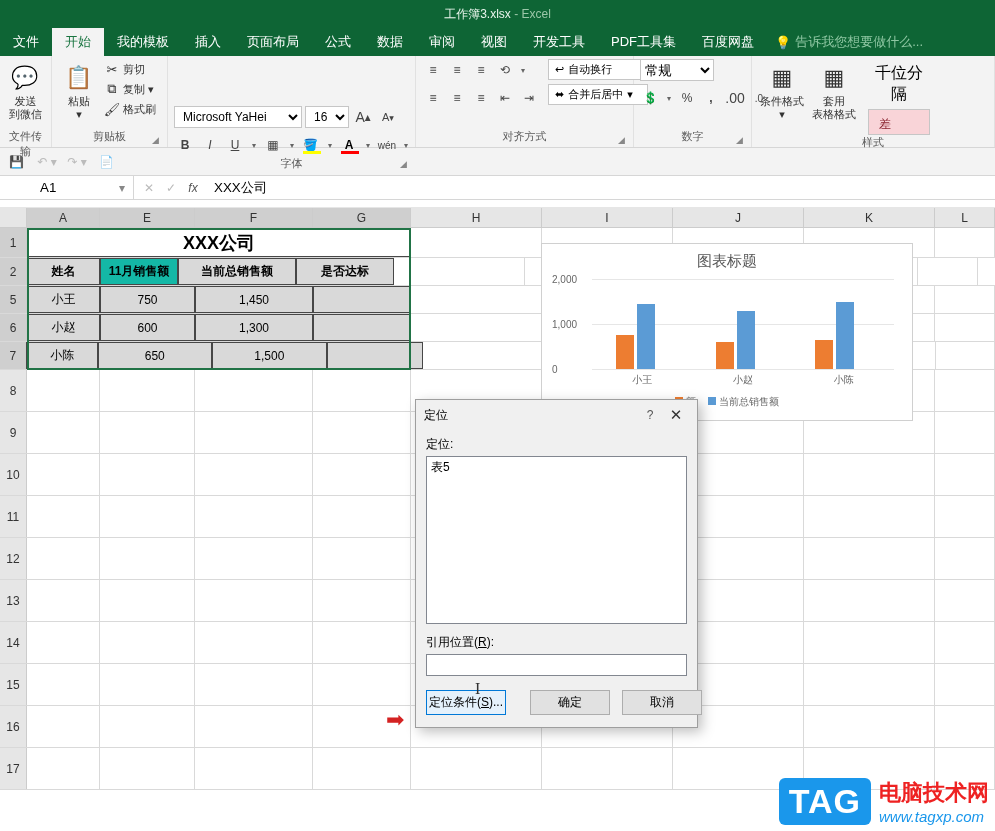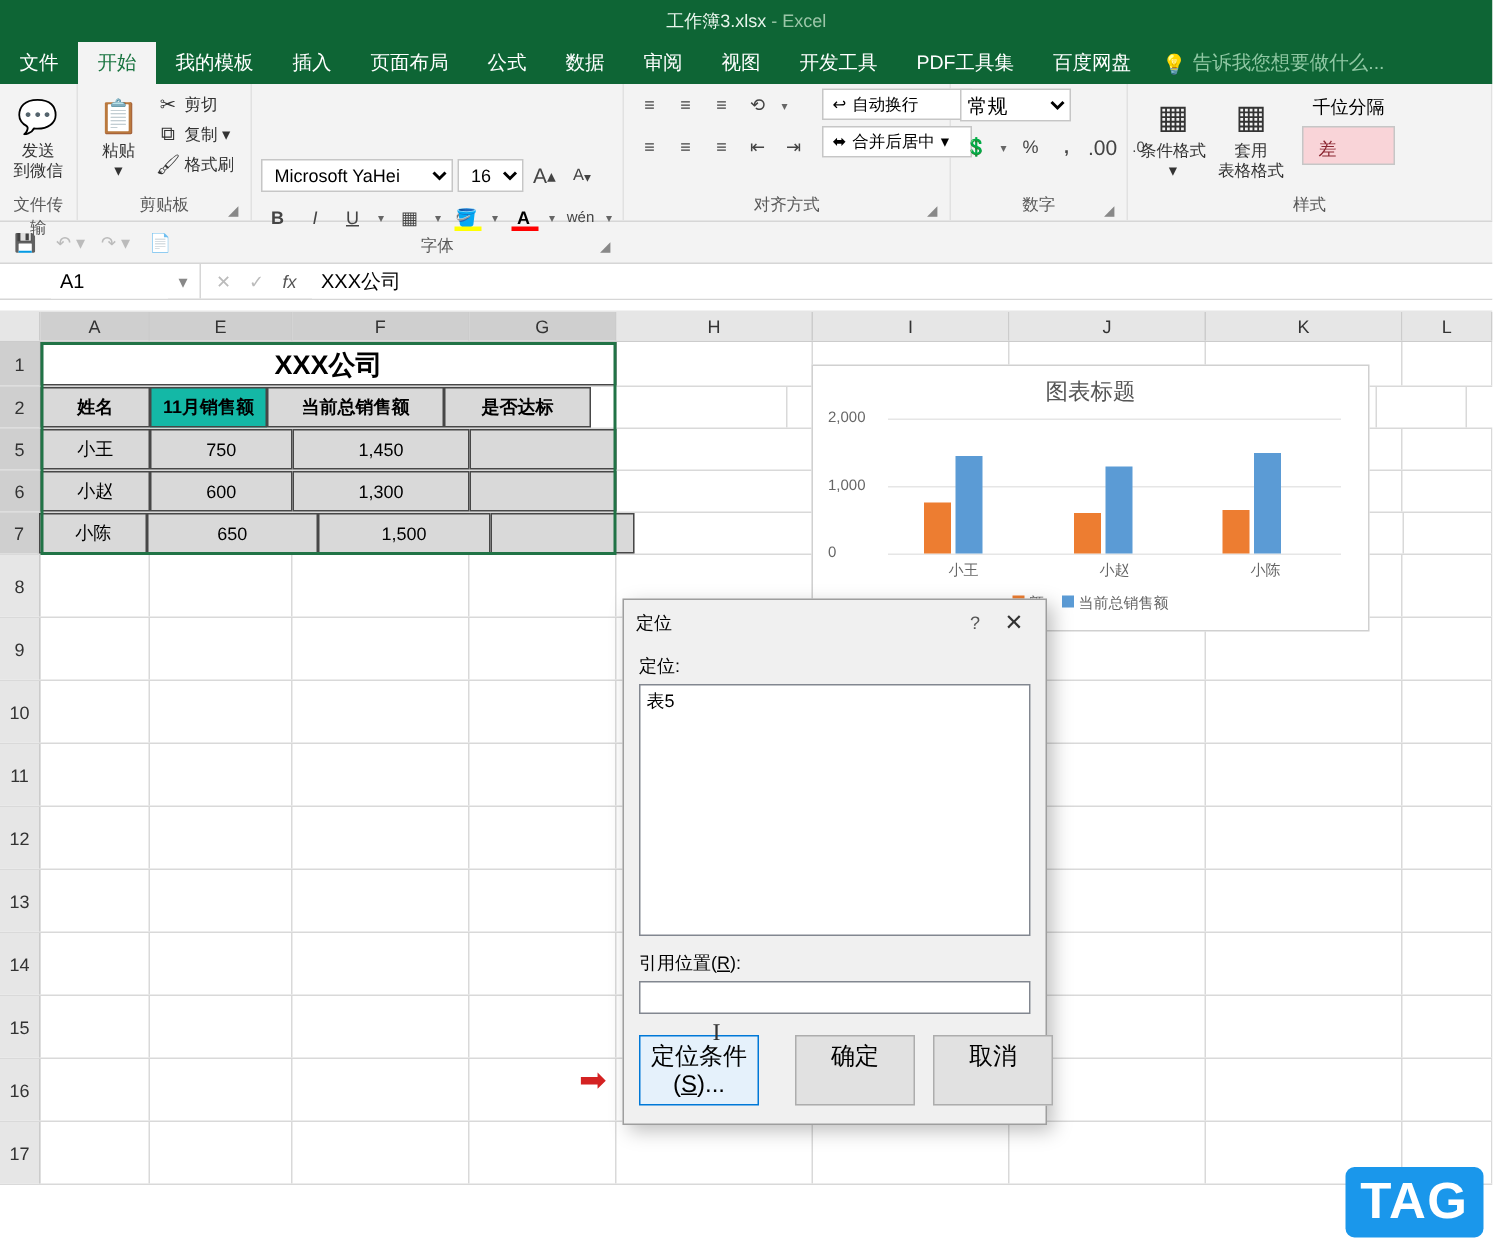--- a/index.html
+++ b/index.html
@@ -42,21 +42,21 @@
 
 
 .align-group .arow { display: flex; gap: 2px; }
 .wrap-merge { margin-left: 8px; display: flex; flex-direction: column; gap: 4px; font-size: 11px; }
 .wm-btn { border: 1px solid #c6c6c6; padding: 2px 6px; display: flex; align-items: center; gap: 4px; width: 100px; background: #fff; }
 
 
 .num-group select { width: 74px; height: 22px; border: 1px solid #c6c6c6; background: #fff; }
 .num-group .row2 { display: flex; gap: 2px; margin-top: 6px; }
 .style-label { font-size: 12px; padding: 6px 10px; background: #f9d4d8; color: #8b2631; border: 1px solid #c6c6c6; height: 26px; }
-.thousand-label { font-size: 12px; padding: 4px 4px; text-align: center; width: 62px; }
+.thousand-label { font-size: 16px; padding: 4px 4px; text-align: center; width: 62px; }
 
 
 .qat { height: 28px; background: #f3f3f3; border-bottom: 1px solid #d6d6d6; display: flex; align-items: center; padding-left: 6px; gap: 8px; color: #555; }
 .qat .qbtn { width: 22px; height: 22px; display: flex; align-items: center; justify-content: center; cursor: pointer; }
 .qat .disabled { color: #bbb; }
 
 
 .fbar { height: 24px; border-bottom: 1px solid #d6d6d6; display: flex; align-items: stretch; padding-left: 34px; }
 .namebox { width: 100px; border-right: 1px solid #d6d6d6; display: flex; align-items: center; }
 .namebox input { width: 78px; border: none; padding-left: 6px; height: 22px; outline: none; }
@@ -107,21 +107,21 @@
 .dialog { position: absolute; left: 415px; top: 399px; width: 283px; background: #f0f0f0; border: 1px solid #9e9e9e; box-shadow: 4px 4px 12px rgba(0,0,0,.25); }
 .dlg-title { height: 30px; display: flex; align-items: center; padding: 0 8px; font-size: 12px; }
 .dlg-title .spacer2 { flex: 1; }
 .dlg-title .help { width: 26px; text-align: center; color: #555; }
 .dlg-title .close { width: 26px; text-align: center; font-size: 15px; color: #333; cursor: pointer; }
 .dlg-body { padding: 6px 10px 12px; }
 .dlg-label { font-size: 12px; margin-bottom: 3px; }
 .dlg-list { width: 100%; height: 168px; background: #fff; border: 1px solid #828790; overflow-y: scroll; padding: 2px 4px; font-size: 12px; }
 .dlg-input { width: 100%; height: 22px; border: 1px solid #828790; background: #fff; padding: 0 4px; }
 .dlg-btns { display: flex; gap: 12px; margin-top: 14px; }
-.dlg-btn { flex: 0 0 auto; padding: 3px 0; width: 80px; text-align: center; border: 1px solid #adadad; background: #e1e1e1; font-size: 16px; cursor: pointer; }
+.dlg-btn { flex: 0 0 auto; padding: 3px 0; width: 80px; text-align: center; border: 1px solid #adadad; background: #e1e1e1; font-size: 12px; cursor: pointer; }
 .dlg-btn.focus { border: 1px solid #0078d7; background: #e5f1fb; }
 .dlg-u { text-decoration: underline; }
 
 
 .arrow { position: absolute; left: 386px; top: 707px; color: #d42222; font-size: 22px; }
 .ibeam { position: absolute; left: 475px; top: 680px; font-size: 16px; color: #333; font-family: serif; }
 
 
 .wm { position: absolute; right: 6px; bottom: 6px; display: flex; align-items: center; gap: 8px; }
 .wm-tag { background: #1a97eb; color: #fff; font-weight: bold; font-size: 34px; padding: 4px 10px; border-radius: 6px; letter-spacing: 1px; }
@@ -569,13 +569,17 @@
       <div class="dlg-btn">取消</div>
     </div>
   </div>
 </div>
 
 <div class="arrow">➡</div>
 <div class="ibeam">I</div>
 
 <div class="wm">
   <div class="wm-tag">TAG</div>
+  <div class="wm-txt">
+    <div class="l1">电脑技术网</div>
+    <div class="l2">www.tagxp.com</div>
+  </div>
 </div>
 
 </body></html>

